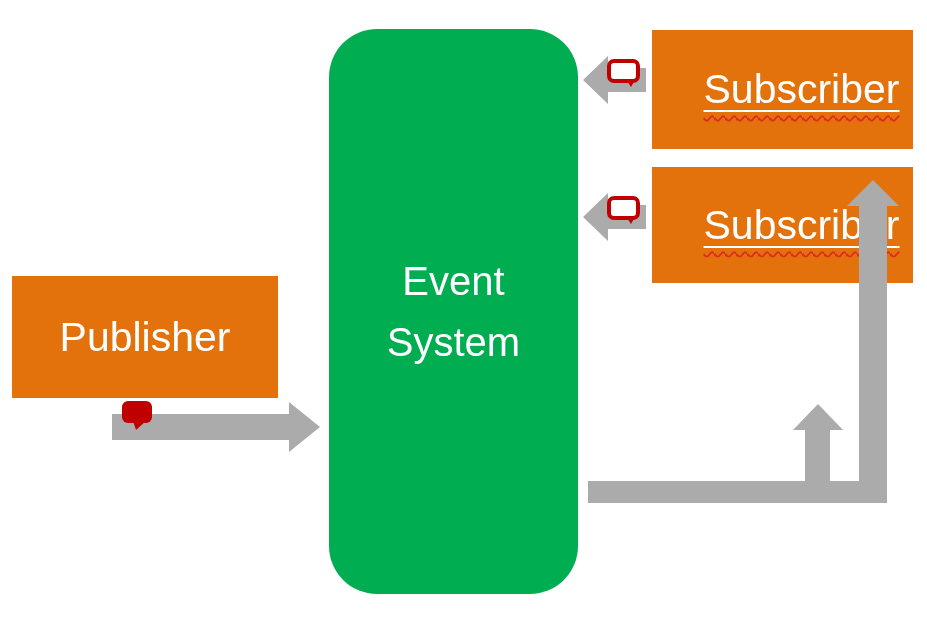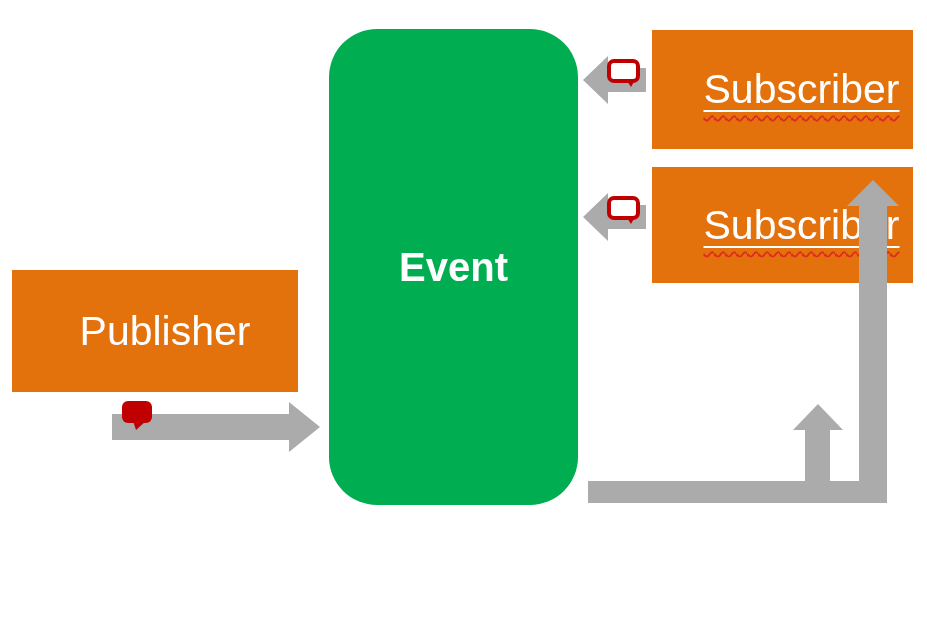--- a/index.html
+++ b/index.html
@@ -27,22 +27,22 @@
     background: #E4720C;
     font-size: 41px;
   }
   .node-green {
     background: #00AD50;
     border-radius: 48px;
     font-size: 40px;
     line-height: 61px;
     flex-direction: column;
   }
-  .publisher   { left: 12px;  top: 270px; width: 266px; height: 122px; padding-left: 20px; }
-  .event       { left: 329px; top: 29px;  width: 249px; height: 476px; font-weight: bold; }
+  .publisher   { left: 12px;  top: 276px; width: 266px; height: 122px; }
+  .event       { left: 329px; top: 29px;  width: 249px; height: 565px; }
   .subscriber1 { left: 652px; top: 30px;  width: 261px; height: 119px; }
   .subscriber2 { left: 652px; top: 167px; width: 261px; height: 116px; }
 
   .u-solid {
     text-decoration-line: underline;
     text-decoration-style: solid;
     text-decoration-color: #ffffff;
     text-decoration-thickness: 2px;
     text-underline-offset: 7px;
   }
@@ -67,20 +67,21 @@
 <body>
 
 <div class="stage">
 
   <div class="node node-orange publisher">
     <span>Publisher</span>
   </div>
 
   <div class="node node-green event">
     <div>Event</div>
+    <div>System</div>
   </div>
 
   <div class="node node-orange subscriber1">
     <span class="u-solid"><span class="u-wavy">Subscriber</span></span>
   </div>
 
   <div class="node node-orange subscriber2">
     <span class="u-solid"><span class="u-wavy">Subscriber</span></span>
   </div>
 

